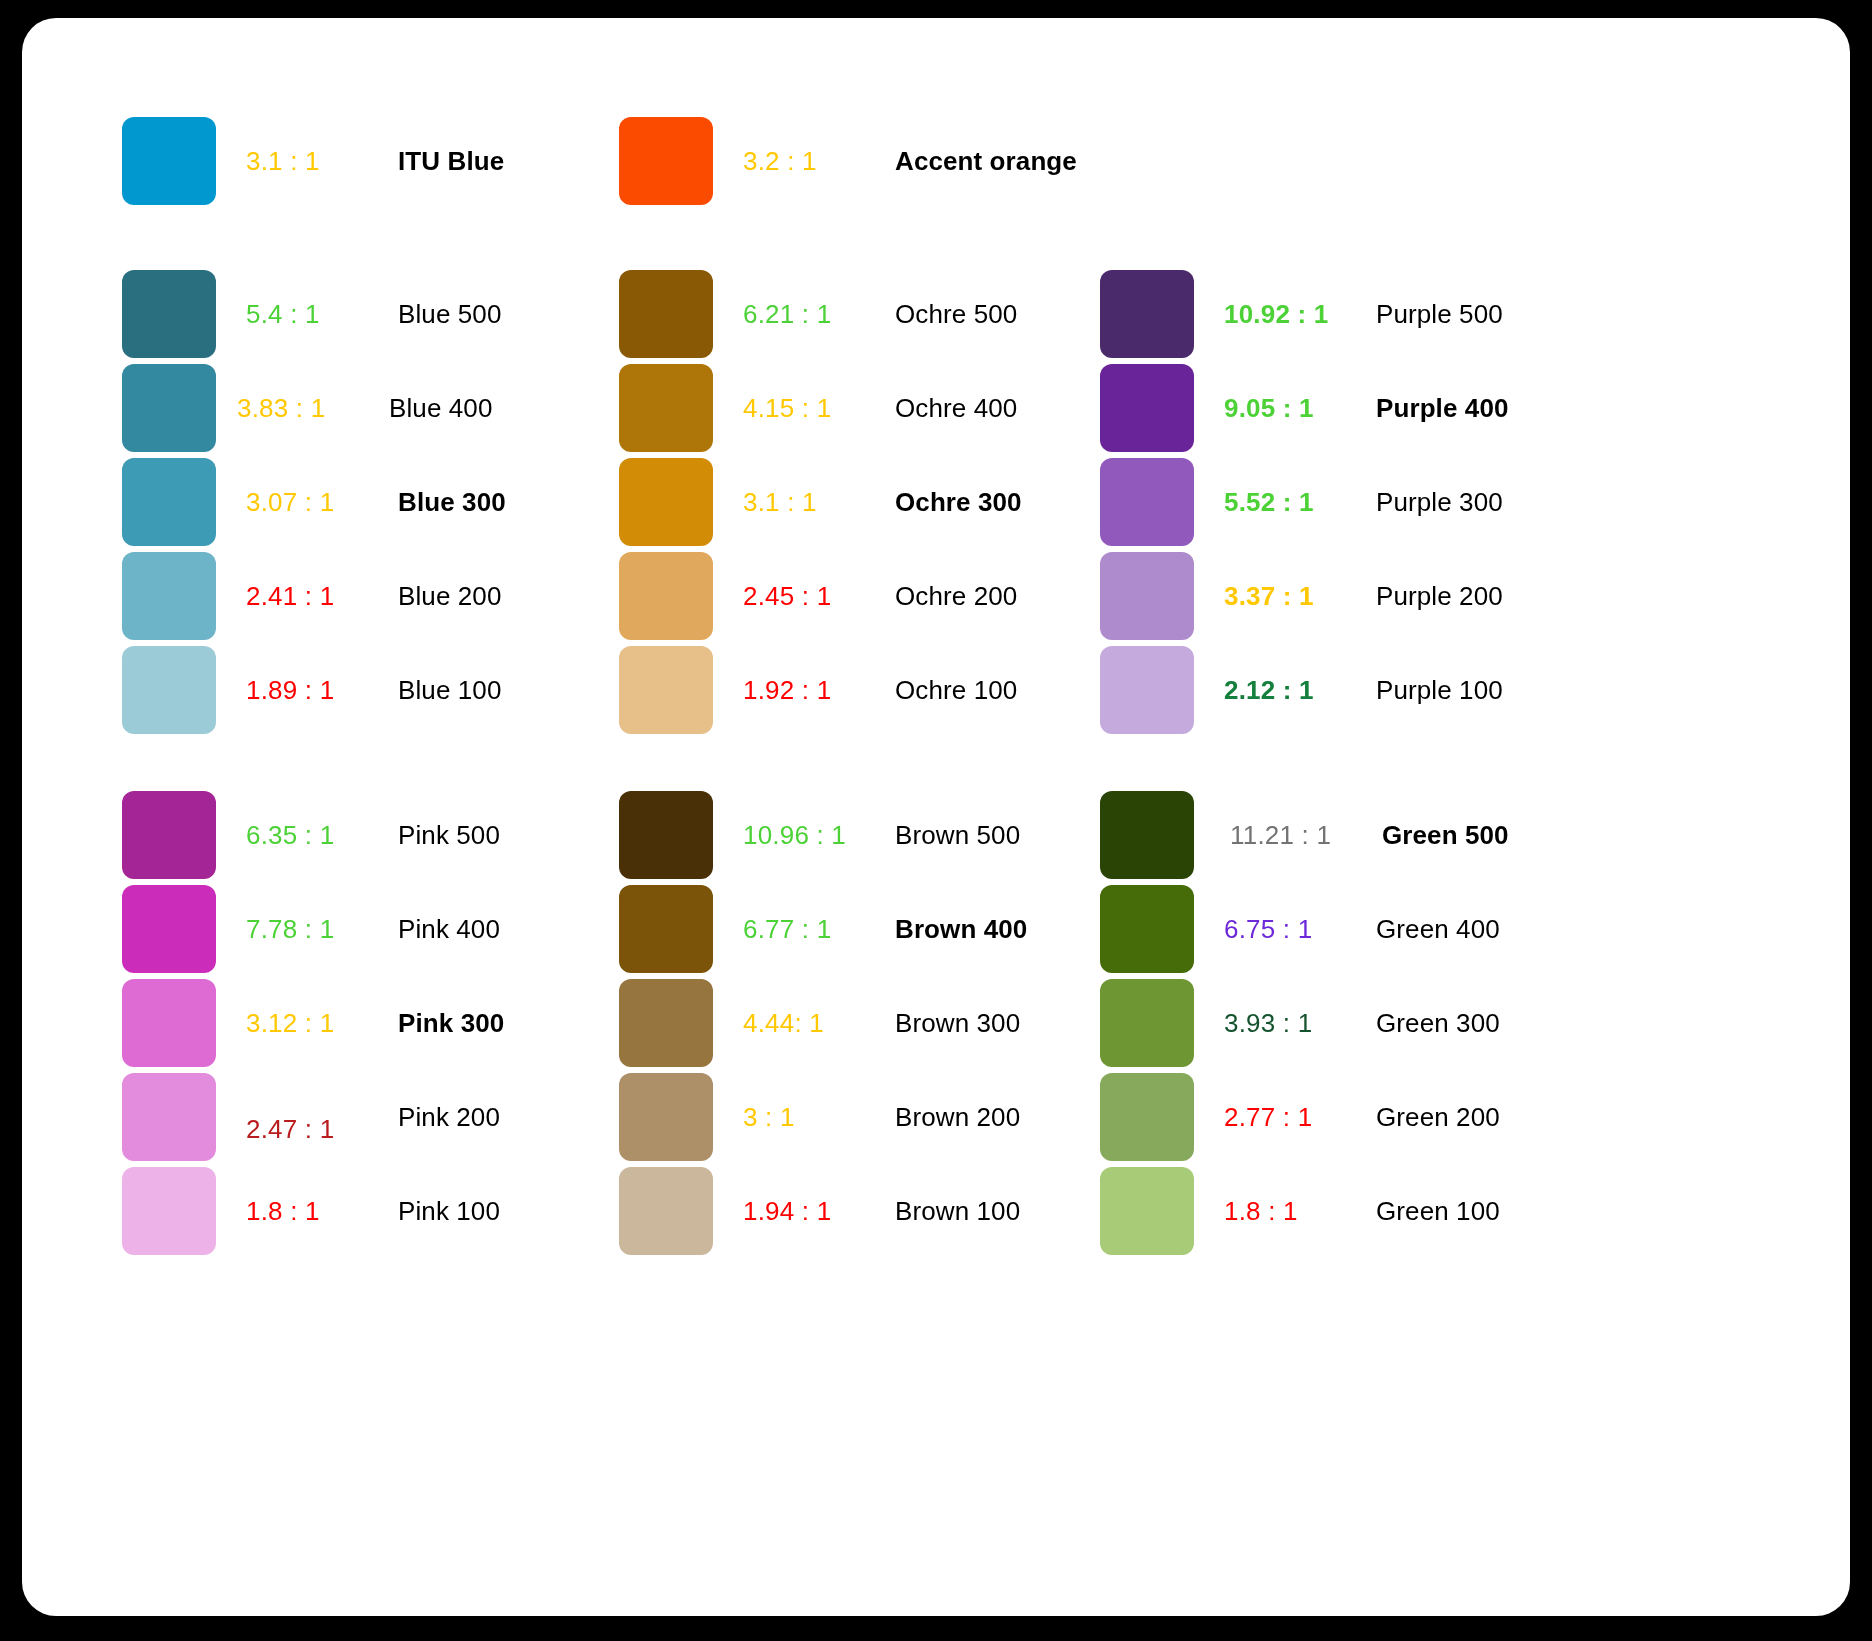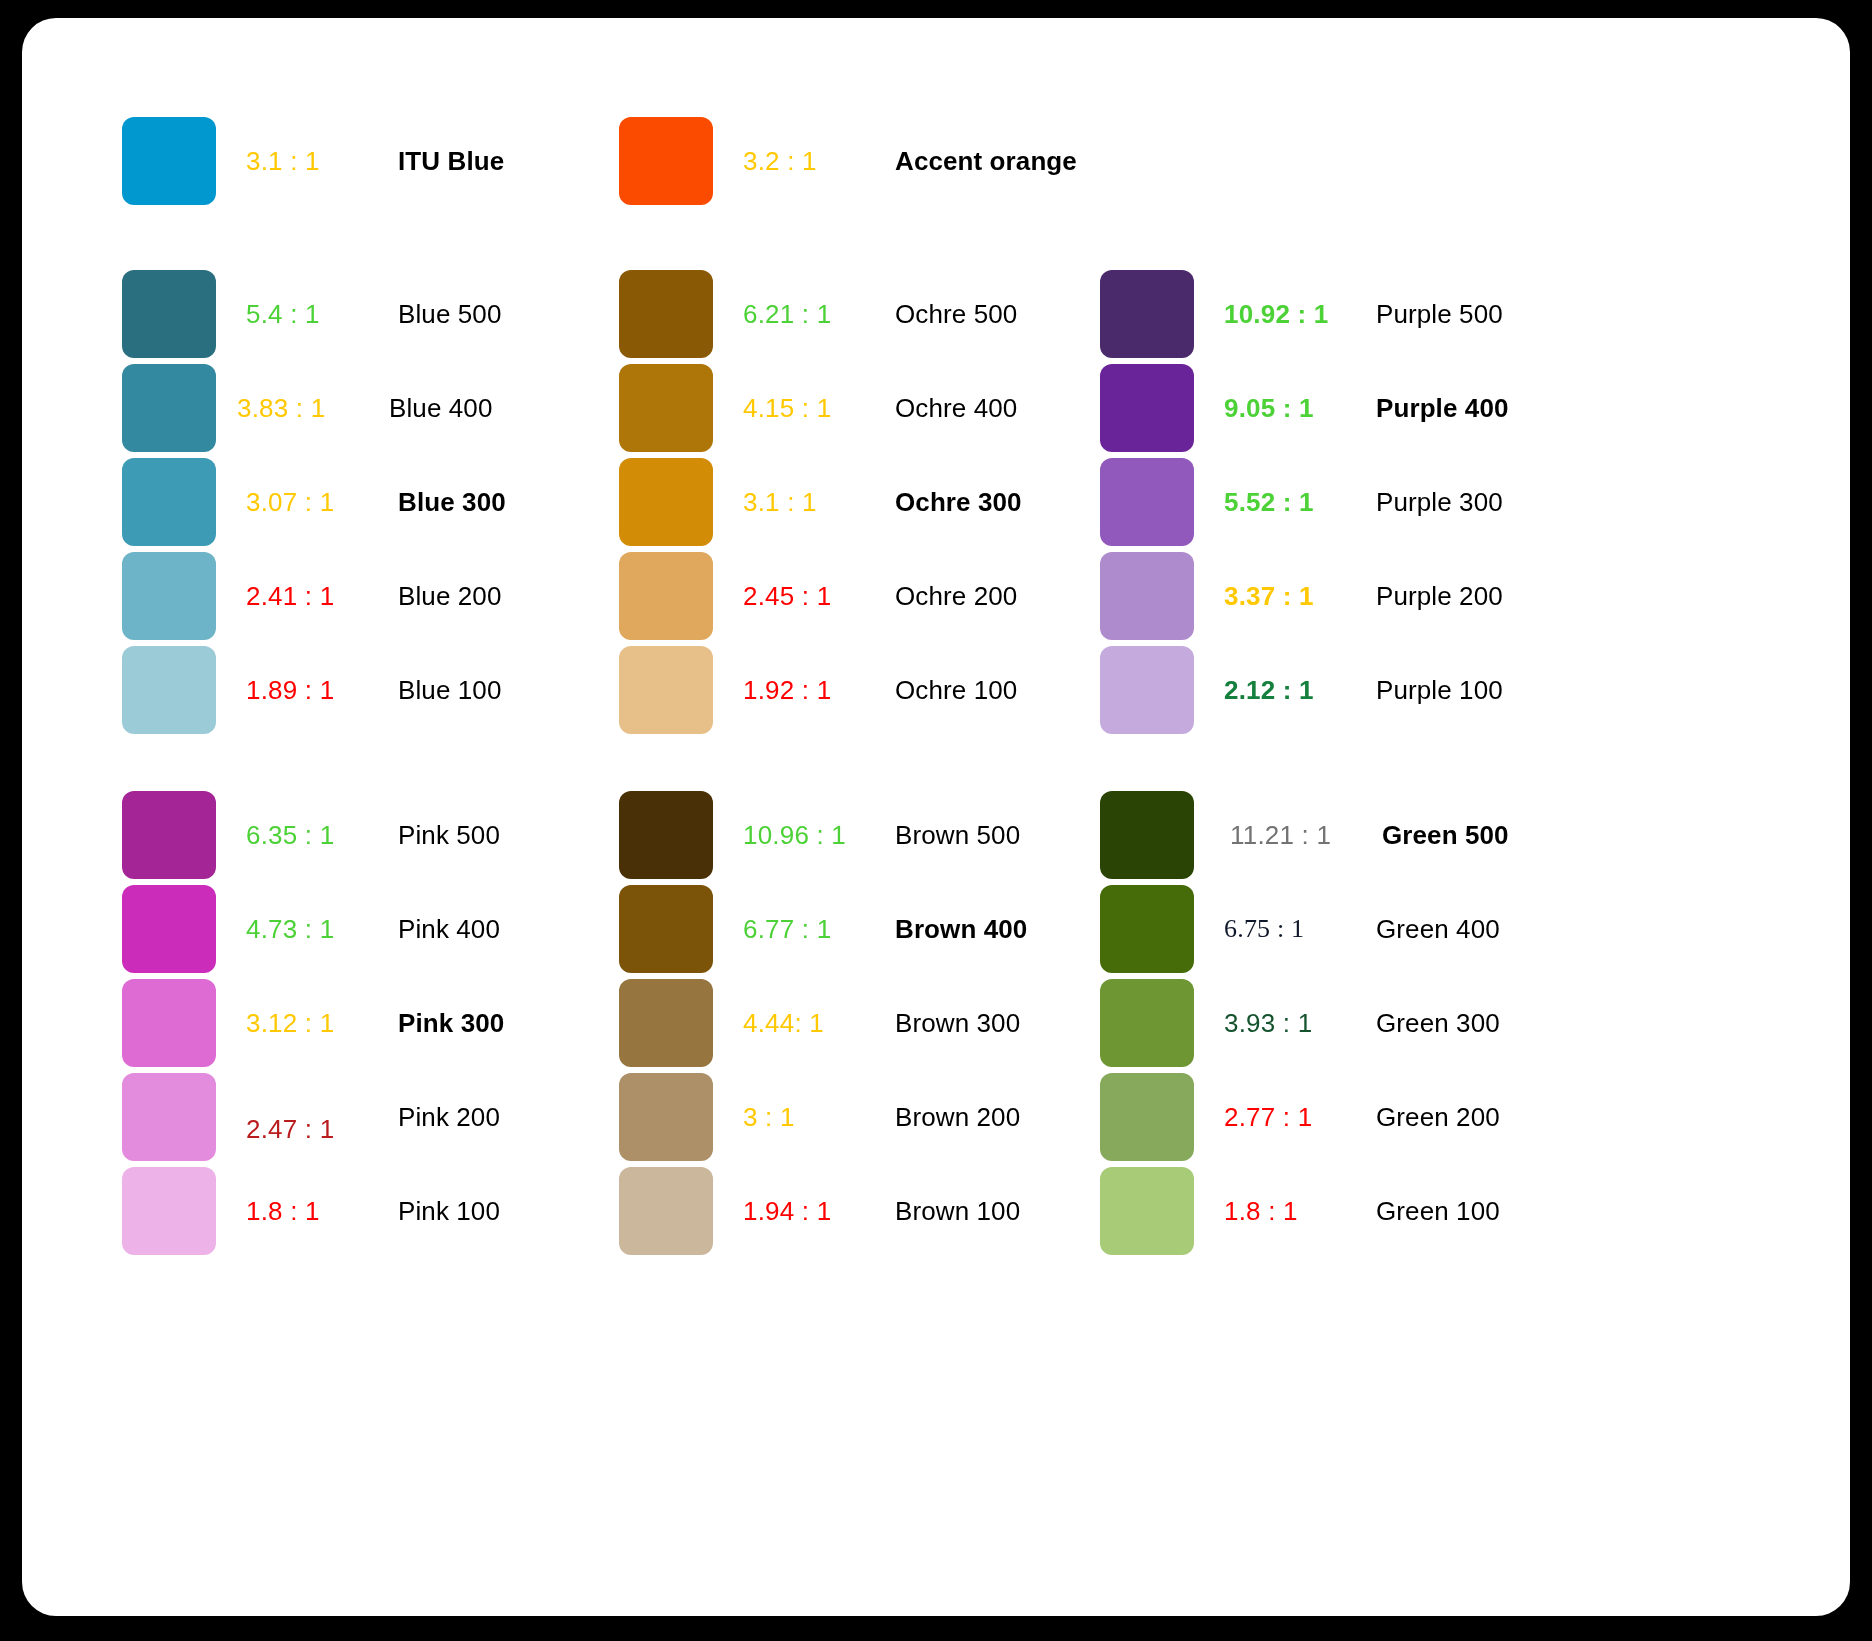--- a/index.html
+++ b/index.html
@@ -193,21 +193,21 @@
   <div class="section" id="band-bottom">
     <div class="band-inner">
         <div class="colgroup g0">
           <div class="swatch-row">
             <div class="swatch" style="background: rgb(164, 37, 150);"></div>
             <div class="ratio" style="color: rgb(76, 209, 55);">6.35 : 1</div>
             <div class="name">Pink 500</div>
           </div>
           <div class="swatch-row">
             <div class="swatch" style="background: rgb(203, 44, 185);"></div>
-            <div class="ratio" style="color: rgb(76, 209, 55);">4.73 : 1</div>
+            <div class="ratio" style="color: rgb(76, 209, 55);">7.78 : 1</div>
             <div class="name">Pink 400</div>
           </div>
           <div class="swatch-row">
             <div class="swatch" style="background: rgb(222, 107, 212);"></div>
             <div class="ratio" style="color: rgb(255, 200, 0);">3.12 : 1</div>
             <div class="name bold">Pink 300</div>
           </div>
           <div class="swatch-row">
             <div class="swatch" style="background: rgb(227, 139, 220);"></div>
             <div class="ratio" style="color: #b91c1c; margin-top: 24px;">2.47 : 1</div>
@@ -247,21 +247,21 @@
           </div>
         </div>
         <div class="colgroup g2">
           <div class="swatch-row">
             <div class="swatch" style="background: rgb(42, 68, 6);"></div>
             <div class="ratio" style="color: #737373; margin-left: 36px;">11.21 : 1</div>
             <div class="name bold">Green 500</div>
           </div>
           <div class="swatch-row">
             <div class="swatch" style="background: rgb(69, 108, 8);"></div>
-            <div class="ratio" style="color: #0f172a; font-family: Liberation Serif, serif;">6.75 : 1</div>
+            <div class="ratio" style="color: #6d28d9;">6.75 : 1</div>
             <div class="name">Green 400</div>
           </div>
           <div class="swatch-row">
             <div class="swatch" style="background: rgb(110, 150, 51);"></div>
             <div class="ratio" style="color: #14532d;">3.93 : 1</div>
             <div class="name">Green 300</div>
           </div>
           <div class="swatch-row">
             <div class="swatch" style="background: rgb(135, 169, 91);"></div>
             <div class="ratio" style="color: rgb(255, 0, 0);">2.77 : 1</div>

